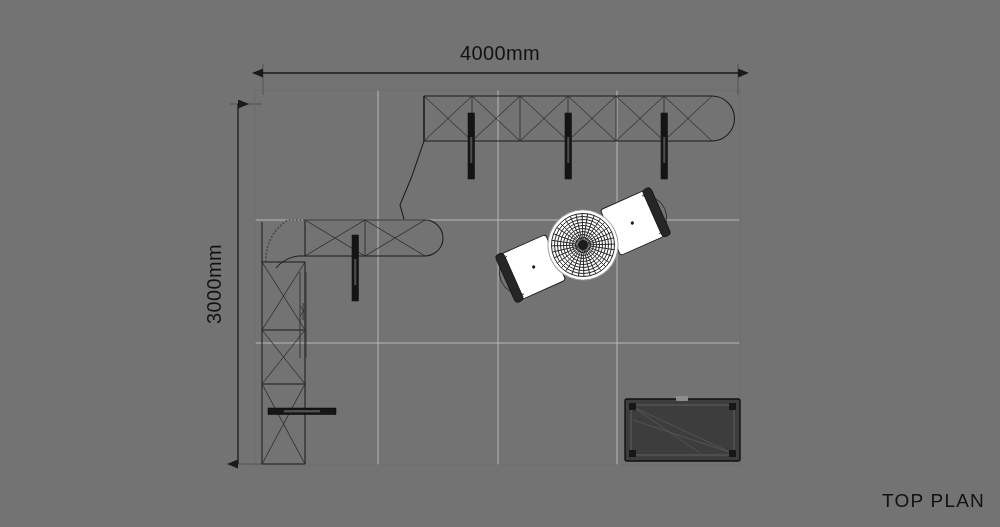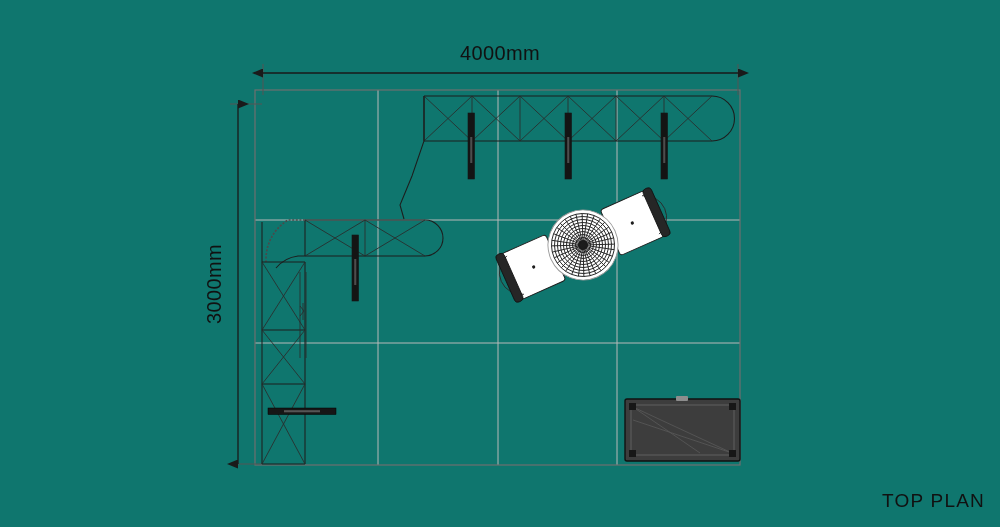--- a/index.html
+++ b/index.html
@@ -12,21 +12,21 @@
     width: 1000px;
     height: 527px;
     overflow: hidden;
     font-family: "Liberation Sans", sans-serif;
     color: #1a1a1a;
   }
   #plan-root {
     position: relative;
     width: 1000px;
     height: 527px;
-    background: #0f766e;
+    background: #737373;
   }
   #plan-svg {
     position: absolute;
     left: 0;
     top: 0;
     width: 1000px;
     height: 527px;
     display: block;
   }
   .dim-text {

